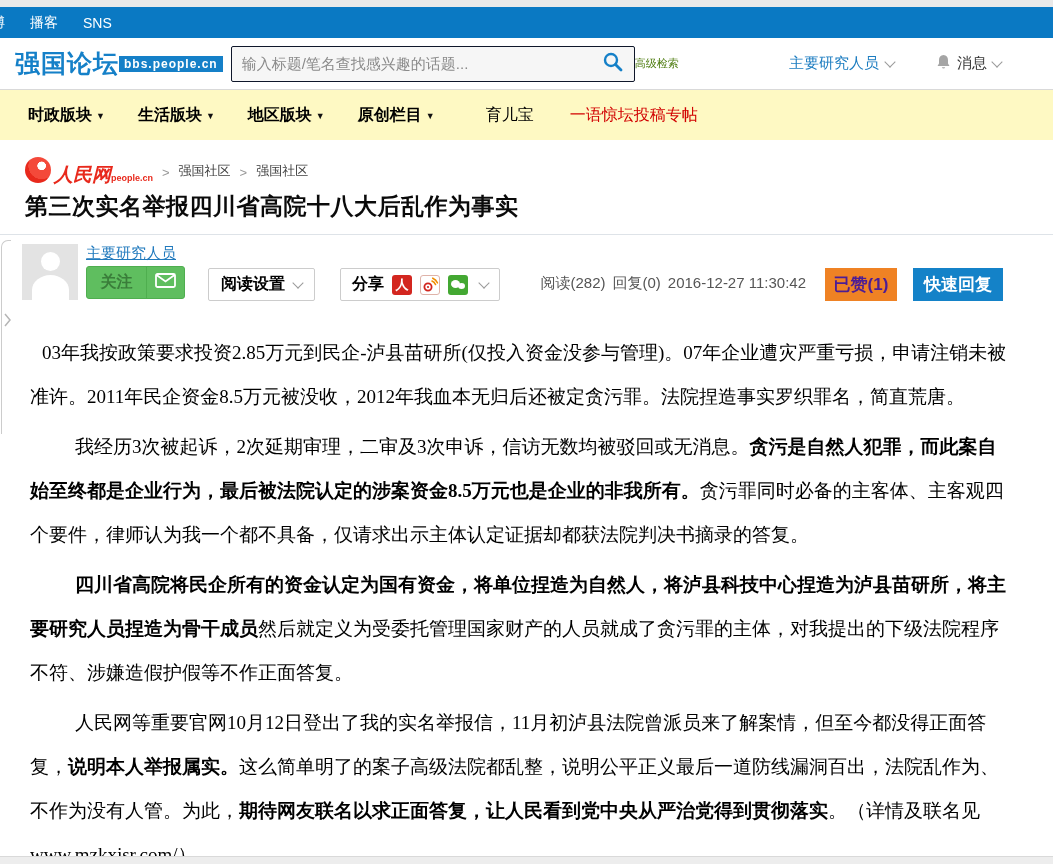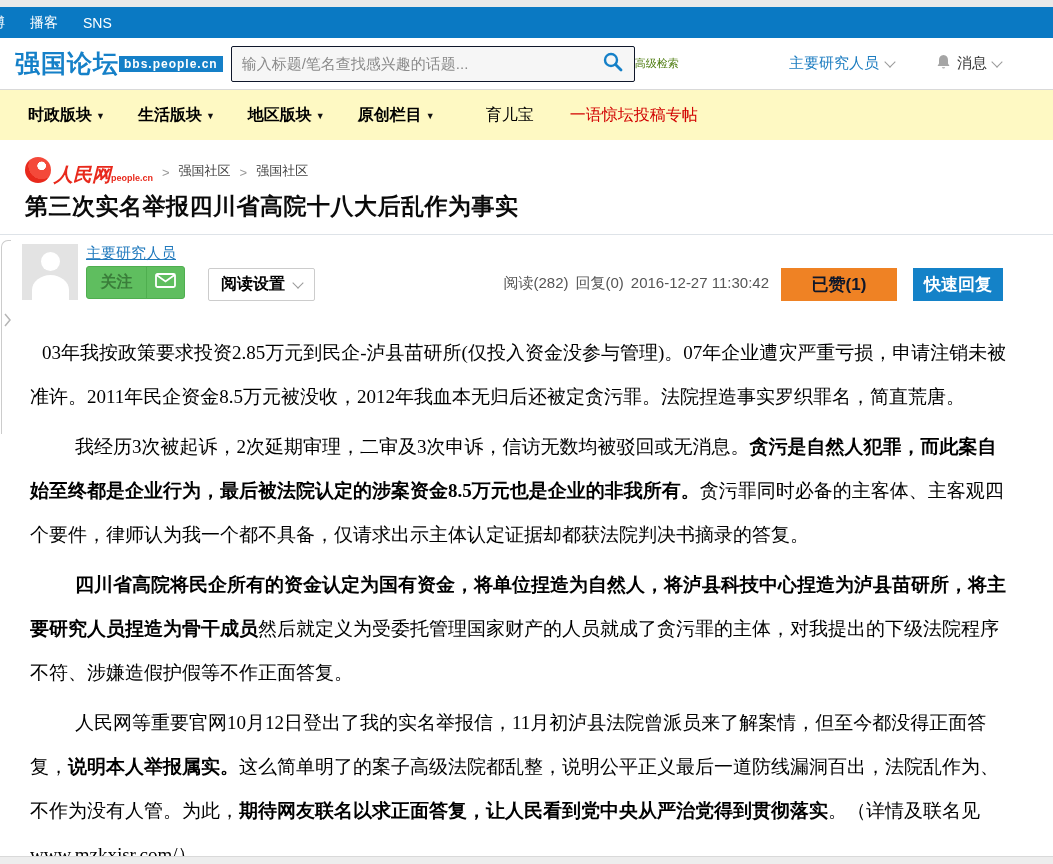--- a/index.html
+++ b/index.html
@@ -60,21 +60,21 @@
   .share-box{align-self:flex-end;margin-left:25px;height:33px;border:1px solid #ccc;border-radius:2px;display:flex;align-items:center;padding:0 11px;gap:8px;box-sizing:border-box;}
   .share-label{font-weight:bold;font-size:16px;}
   .icon-sq{width:20px;height:20px;border-radius:3px;display:flex;align-items:center;justify-content:center;cursor:pointer;box-sizing:border-box;}
   .icon-people{background:#d3261f;color:#fff;font-size:13px;font-weight:bold;}
   .icon-weibo{background:#fff;border:1px solid #dfb3a9;position:relative;}
   .icon-wechat{background:#43a832;position:relative;}
   .wc-b1{position:absolute;left:3px;top:5px;width:9px;height:8px;border-radius:50%;background:#fff;}
   .wc-b2{position:absolute;left:10px;top:8px;width:7px;height:6px;border-radius:50%;background:#fff;}
   .share-chev{margin-left:4px;cursor:pointer;}
   .stats{margin-left:auto;align-self:flex-end;margin-bottom:8px;font-size:15px;color:#555;display:flex;gap:7px;white-space:nowrap;}
-  .like-btn{align-self:flex-end;margin-left:12px;width:116px;height:33px;background:#ef8224;color:#0f172a;font-weight:bold;font-size:17px;display:flex;align-items:center;justify-content:center;cursor:pointer;flex:none;}
+  .like-btn{align-self:flex-end;margin-left:19px;width:72px;height:33px;background:#ef8224;color:#4c1d95;font-weight:bold;font-size:17px;display:flex;align-items:center;justify-content:center;cursor:pointer;flex:none;}
   .reply-btn{align-self:flex-end;margin-left:16px;width:90px;height:33px;background:#1482c8;color:#fff;font-weight:bold;font-size:17px;display:flex;align-items:center;justify-content:center;cursor:pointer;flex:none;}
   
   .drawer{position:absolute;left:1px;top:240px;width:9px;height:193px;border-top:1px solid #ccc;border-left:1px solid #ccc;border-top-left-radius:7px;cursor:pointer;}
   .drawer svg{position:absolute;left:2px;top:72px;}
   
   .post-body{margin:30px 40px 0 30px;font-family:"Liberation Serif",serif;font-size:19px;line-height:44px;color:#000;}
   .post-body p{margin:0 0 6px 0;}
   .post-body p.first{text-indent:12px;}
   .post-body p.ind{text-indent:45px;}
   .post-body b{font-weight:bold;}
@@ -182,20 +182,37 @@
               <polyline points="1.5,2 10.5,8.5 19.5,2" fill="none" stroke="#fff" stroke-width="1.8"></polyline>
             </svg>
         </span>
       </span>
     </div>
   </div>
   <div class="reading-btn">
     <span>阅读设置</span>
     <span class="chev"></span>
   </div>
+  <div class="share-box">
+    <span class="share-label">分享</span>
+    <span class="icon-sq icon-people">人</span>
+    <span class="icon-sq icon-weibo">
+      <svg width="18" height="18" viewBox="0 0 18 18">
+          <circle cx="7" cy="11" r="3.6" fill="none" stroke="#d2251e" stroke-width="1.8"></circle>
+          <circle cx="7" cy="11" r="1.1" fill="#d2251e"></circle>
+          <path d="M11 5 a6 6 0 0 1 3.5 3.5" fill="none" stroke="#f08c00" stroke-width="1.6" stroke-linecap="round"></path>
+          <path d="M11.8 2.2 a8.5 8.5 0 0 1 4.6 4.6" fill="none" stroke="#f08c00" stroke-width="1.6" stroke-linecap="round"></path>
+        </svg>
+    </span>
+    <span class="icon-sq icon-wechat">
+      <span class="wc-b1"></span>
+      <span class="wc-b2"></span>
+    </span>
+    <span class="chev share-chev"></span>
+  </div>
   <div class="stats">
     <span>阅读(282)</span>
     <span>回复(0)</span>
     <span>2016-12-27 11:30:42</span>
   </div>
   <div class="like-btn">已赞(1)</div>
   <div class="reply-btn">快速回复</div>
 </div>
 
 <div class="drawer">

